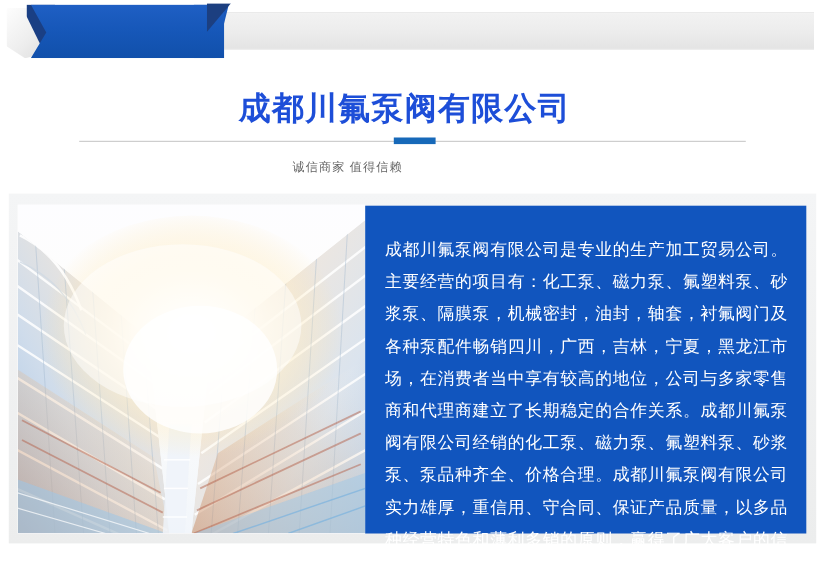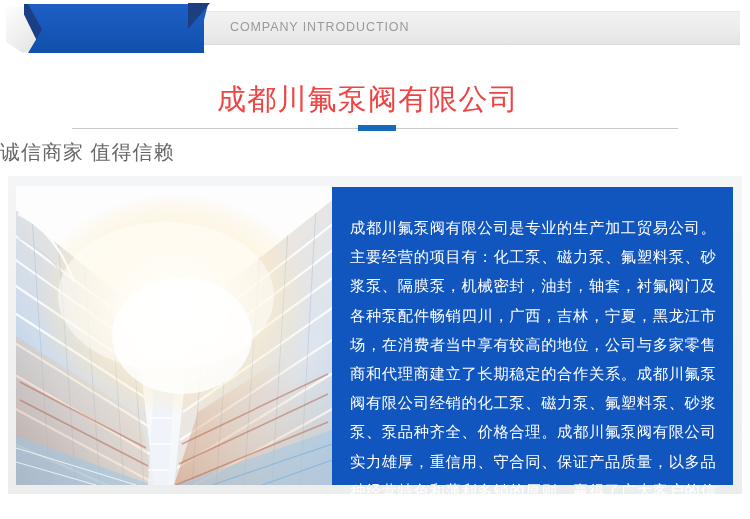--- a/index.html
+++ b/index.html
@@ -112,22 +112,22 @@
 
   
   .company-title {
     position: absolute;
     left: 0;
     top: 80px;
     width: 736px;
     text-align: center;
     font-size: 29px;
     line-height: 38px;
-    font-weight: 400;
-    color: #ef4444;
+    font-weight: 700;
+    color: #1d4ed8;
     letter-spacing: 1.2px;
   }
   .divider {
     position: absolute;
     left: 72px;
     top: 128px;
     width: 606px;
     height: 1px;
     background: #c9c9c9;
   }
@@ -137,21 +137,22 @@
     top: 125px;
     width: 38px;
     height: 6px;
     background: #1769b9;
   }
   .company-subtitle {
     position: absolute;
     left: 0;
     top: 140px;
     width: 632px;
-    font-size: 20px;
+    text-align: center;
+    font-size: 11px;
     line-height: 24px;
     color: #666666;
     letter-spacing: 1px;
   }
 
   
   .panel {
     position: absolute;
     left: 8px;
     top: 176px;
@@ -195,21 +196,20 @@
     text-align-last: left;
     letter-spacing: 0.2px;
     word-break: break-all;
   }
 </style>
 </head>
 <body>
 
 <div class="header">
   <div class="header-graybar"></div>
-  <div class="header-eyebrow">COMPANY INTRODUCTION</div>
 
   <div class="ribbon-flap-left"></div>
   <div class="ribbon-notch-left"></div>
   <div class="ribbon-tail-right"></div>
   <div class="ribbon"></div>
   <div class="ribbon-notch-right"></div>
 </div>
 
 <div class="company-title">成都川氟泵阀有限公司</div>
 <div class="divider"></div>

